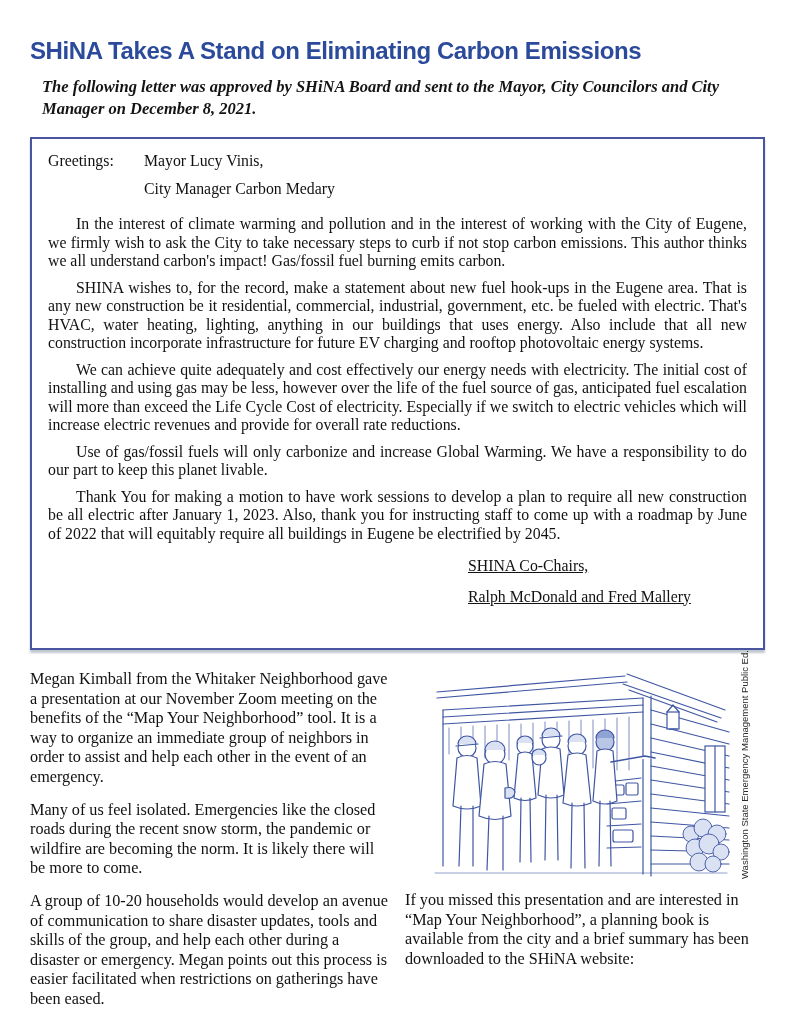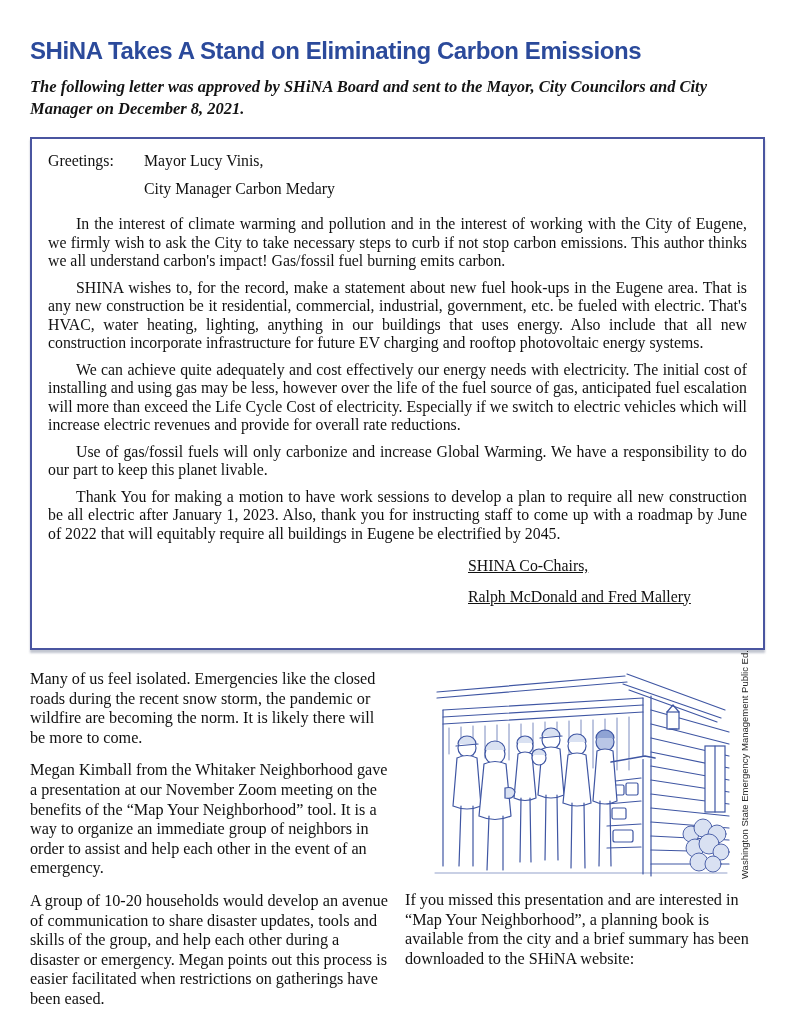--- a/index.html
+++ b/index.html
@@ -9,21 +9,21 @@
   }
   .page{padding:26px 26px 0 30px;}
 
   .article-title{
     font-family:"Liberation Sans",sans-serif;font-weight:bold;
     color:#2b4a9b;font-size:24px;letter-spacing:-0.4px;
     margin:12px 0 13px 0;line-height:1.05;
   }
   .intro{
     font-style:italic;font-weight:bold;font-size:16.5px;line-height:1.3;
-    margin:0 0 18px 0;color:#141414;
+    margin:0 0 18px 12px;color:#141414;
   }
 
   .letter-box{
     border:2px solid #4a55a0;
     box-shadow:0 3px 2px rgba(120,128,150,0.45);
     padding:13px 16px 30px 16px;
     margin:0 0 20px 0;
     font-size:15.8px;line-height:18.5px;
   }
   .greeting{display:flex;margin-bottom:4px;}
@@ -74,22 +74,22 @@
     <p class="letter-par">Thank You for making a motion to have work sessions to develop a plan to require all new construction be all electric after January 1, 2023. Also, thank you for instructing staff to come up with a roadmap by June of 2022 that will equitably require all buildings in Eugene be electrified by 2045.</p>
     <div class="signature">
       <div class="sig-line">SHINA Co-Chairs,</div>
       <div class="sig-line">Ralph McDonald and Fred Mallery</div>
     </div>
   </div>
 
 
   <div class="columns">
     <div class="col-left">
+      <p>Megan Kimball from the Whitaker Neighborhood gave a presentation at our November Zoom meeting on the benefits of the “Map Your Neighborhood” tool. It is a way to organize an immediate group of neighbors in order to assist and help each other in the event of an emergency.</p>
       <p>Many of us feel isolated. Emergencies like the closed roads during the recent snow storm, the pandemic or wildfire are becoming the norm. It is likely there will be more to come.</p>
-      <p>Megan Kimball from the Whitaker Neighborhood gave a presentation at our November Zoom meeting on the benefits of the “Map Your Neighborhood” tool. It is a way to organize an immediate group of neighbors in order to assist and help each other in the event of an emergency.</p>
       <p>A group of 10-20 households would develop an avenue of communication to share disaster updates, tools and skills of the group, and help each other during a disaster or emergency. Megan points out this process is easier facilitated when restrictions on gatherings have been eased.</p>
     </div>
 
     <div class="col-right">
       <div class="illo-row">
 
         <svg class="illo" viewBox="0 0 305 209" fill="none" stroke="#3f56a3" stroke-width="1.2" stroke-linecap="round">
 
           <path d="M8 22 L196 6"></path>
           <path d="M8 28 L198 12"></path>

